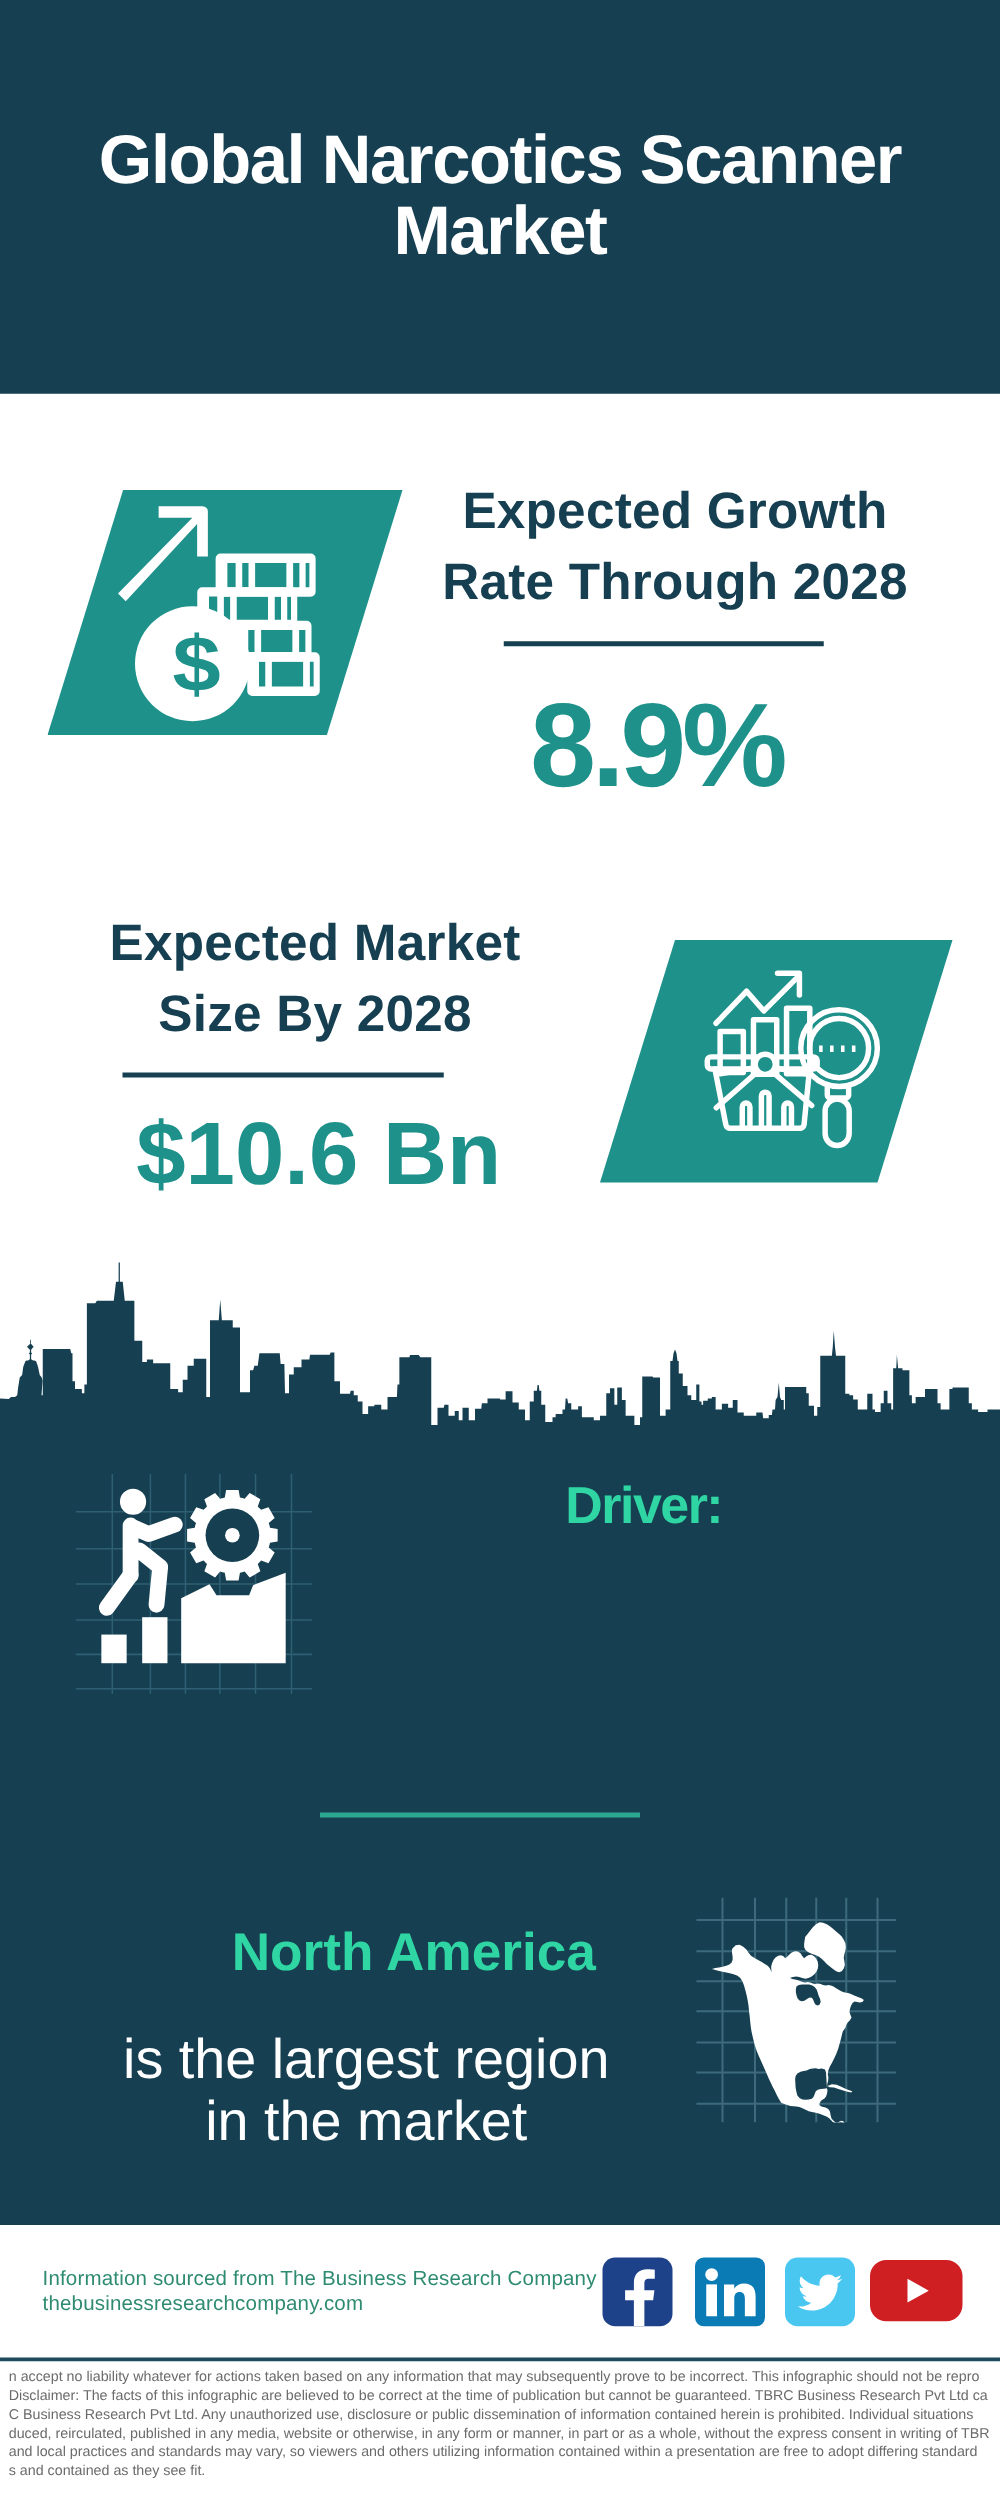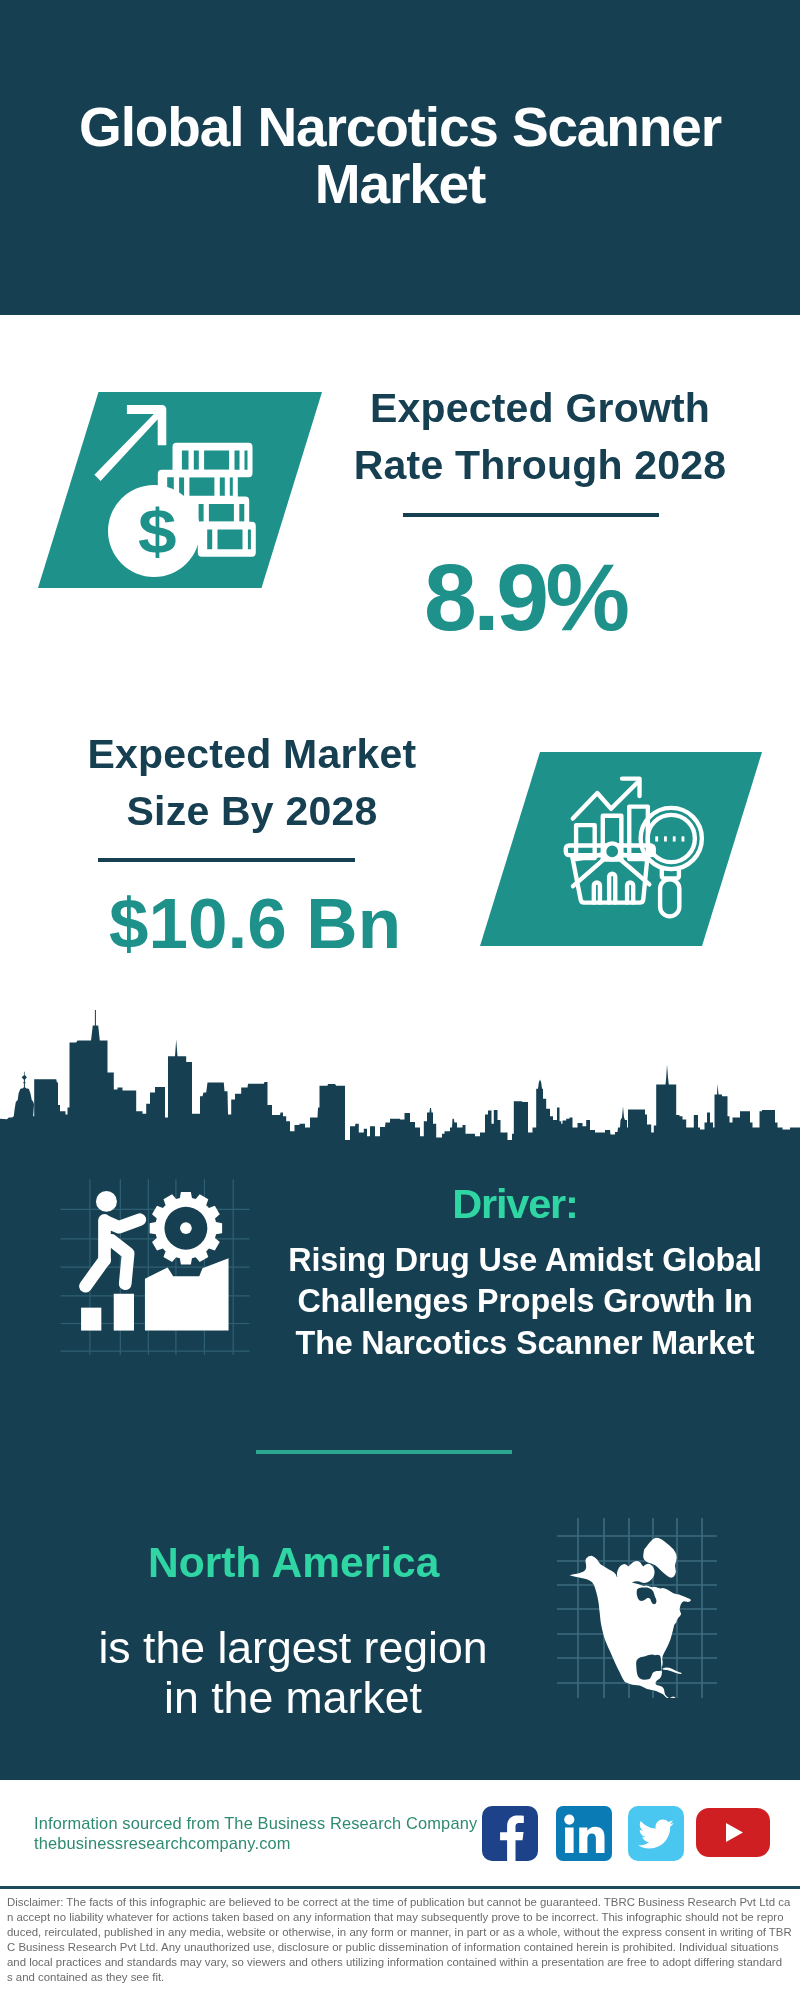--- a/index.html
+++ b/index.html
@@ -21,21 +21,21 @@
   
   .tile{position:absolute;}
 
   
   .dark{position:absolute;left:0;width:800px;background:#164052;}
 
   .driver-h{position:absolute;color:#2fd6a4;font-size:41.5px;font-weight:700;text-align:center;line-height:46px;letter-spacing:-1.2px;}
   .driver-b{position:absolute;color:#fff;font-size:32.3px;font-weight:700;line-height:41.4px;text-align:center;letter-spacing:-0.15px;}
   .greenline{position:absolute;background:#2aa890;height:4px;}
 
-  .region-h{position:absolute;color:#2fd6a4;font-size:42.5px;font-weight:700;line-height:44px;letter-spacing:0px;}
+  .region-h{position:absolute;color:#2fd6a4;font-size:42.5px;font-weight:700;text-align:center;line-height:44px;letter-spacing:0px;margin-left:33px;}
   .region-b{position:absolute;color:#fff;font-size:44.6px;font-weight:400;line-height:49.9px;text-align:center;}
 
   
   .src{position:absolute;color:#2e8b71;font-size:16.4px;line-height:20px;letter-spacing:0.15px;}
   .sep{position:absolute;left:0;width:800px;height:3px;background:#1d4a5c;}
   .disc{position:absolute;color:#6b6b6b;font-size:11.42px;line-height:14.95px;white-space:nowrap;}
   .social{position:absolute;width:64px;height:64px;border-radius:12px;}
 </style>
 </head>
 <body>
@@ -151,25 +151,20 @@
       <path d="M369 425 L462 379 L485 415 H592 L605 382 L712 341 V638 H369 Z"></path>
     </g>
     <g fill="#ffffff">
       <path d="M512.1 94.5L516.6 69.4 L557.4 69.4 L561.9 94.5A126 126 0 0 1 577.2 98.6L593.7 79.1 L628.9 99.5 L620.3 123.5A126 126 0 0 1 631.5 134.7L655.5 126.1 L675.9 161.3 L656.4 177.8A126 126 0 0 1 660.5 193.1L685.6 197.6 L685.6 238.4 L660.5 242.9A126 126 0 0 1 656.4 258.2L675.9 274.7 L655.5 309.9 L631.5 301.3A126 126 0 0 1 620.3 312.5L628.9 336.5 L593.7 356.9 L577.2 337.4A126 126 0 0 1 561.9 341.5L557.4 366.6 L516.6 366.6 L512.1 341.5A126 126 0 0 1 496.8 337.4L480.3 356.9 L445.1 336.5 L453.7 312.5A126 126 0 0 1 442.5 301.3L418.5 309.9 L398.1 274.7 L417.6 258.2A126 126 0 0 1 413.5 242.9L388.4 238.4 L388.4 197.6 L413.5 193.1A126 126 0 0 1 417.6 177.8L398.1 161.3 L418.5 126.1 L442.5 134.7A126 126 0 0 1 453.7 123.5L445.1 99.5 L480.3 79.1 L496.8 98.6Z"></path>
     </g>
     <circle cx="537" cy="218" r="88" fill="#164052"></circle>
     <circle cx="537" cy="218" r="24" fill="#ffffff"></circle>
   </svg>
 
   <div class="driver-h" style="left:415px;top:1181px;width:200px;">Driver:</div>
-  <div class="driver-b" style="left:265px;top:1240px;width:520px;">
-    <span>Rising Drug Use Amidst Global</span><br>
-    <span>Challenges Propels Growth In</span><br>
-    <span>The Narcotics Scanner Market</span>
-  </div>
 
   <div class="greenline" style="left:256px;top:1450px;width:256px;"></div>
 
   <div class="region-h" style="left:148px;top:1541px;width:300px;">North America</div>
   <div class="region-b" style="left:93px;top:1587px;width:400px;margin-top:36px;">
     <span>is the largest region</span><br>
     <span>in the market</span>
   </div>
 
   <svg style="position:absolute;left:557px;top:1518px;" width="160" height="180" viewBox="0 0 160 180">
@@ -211,21 +206,21 @@
   </a>
   <a class="social" style="left:696px;top:1808px;width:74px;height:49px;background:#d01f23;border-radius:13px;text-decoration:none;display:block;">
     <svg width="74" height="49" viewBox="0 0 74 49">
       <path fill="#ffffff" d="M30 15 L47 24.5 L30 34 Z"></path>
     </svg>
   </a>
 
   <div class="sep" style="top:1886px;"></div>
 
   <div class="disc" style="left:7px;top:1895px;width:786px;">
+    <div>n accept no liability whatever for actions taken based on any information that may subsequently prove to be incorrect. This infographic should not be repro</div>
     <div>Disclaimer: The facts of this infographic are believed to be correct at the time of publication but cannot be guaranteed. TBRC Business Research Pvt Ltd ca</div>
-    <div>n accept no liability whatever for actions taken based on any information that may subsequently prove to be incorrect. This infographic should not be repro</div>
+    <div>C Business Research Pvt Ltd. Any unauthorized use, disclosure or public dissemination of information contained herein is prohibited. Individual situations</div>
     <div>duced, reirculated, published in any media, website or otherwise, in any form or manner, in part or as a whole, without the express consent in writing of TBR</div>
-    <div>C Business Research Pvt Ltd. Any unauthorized use, disclosure or public dissemination of information contained herein is prohibited. Individual situations</div>
     <div>and local practices and standards may vary, so viewers and others utilizing information contained within a presentation are free to adopt differing standard</div>
     <div>s and contained as they see fit.</div>
   </div>
 
 </div>
 
 </body></html>

